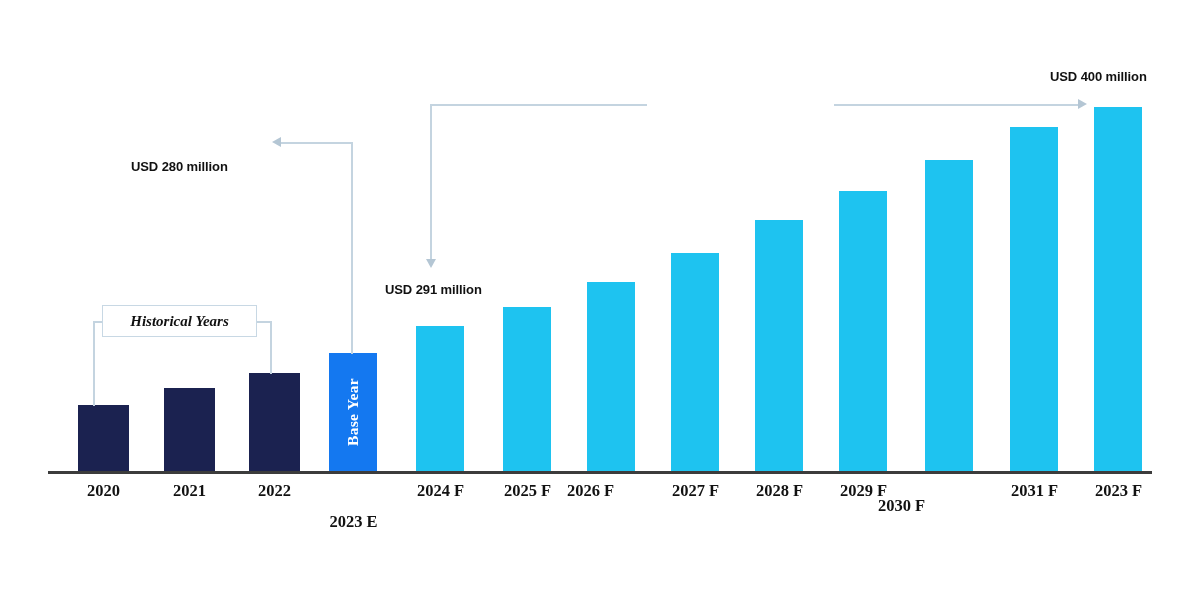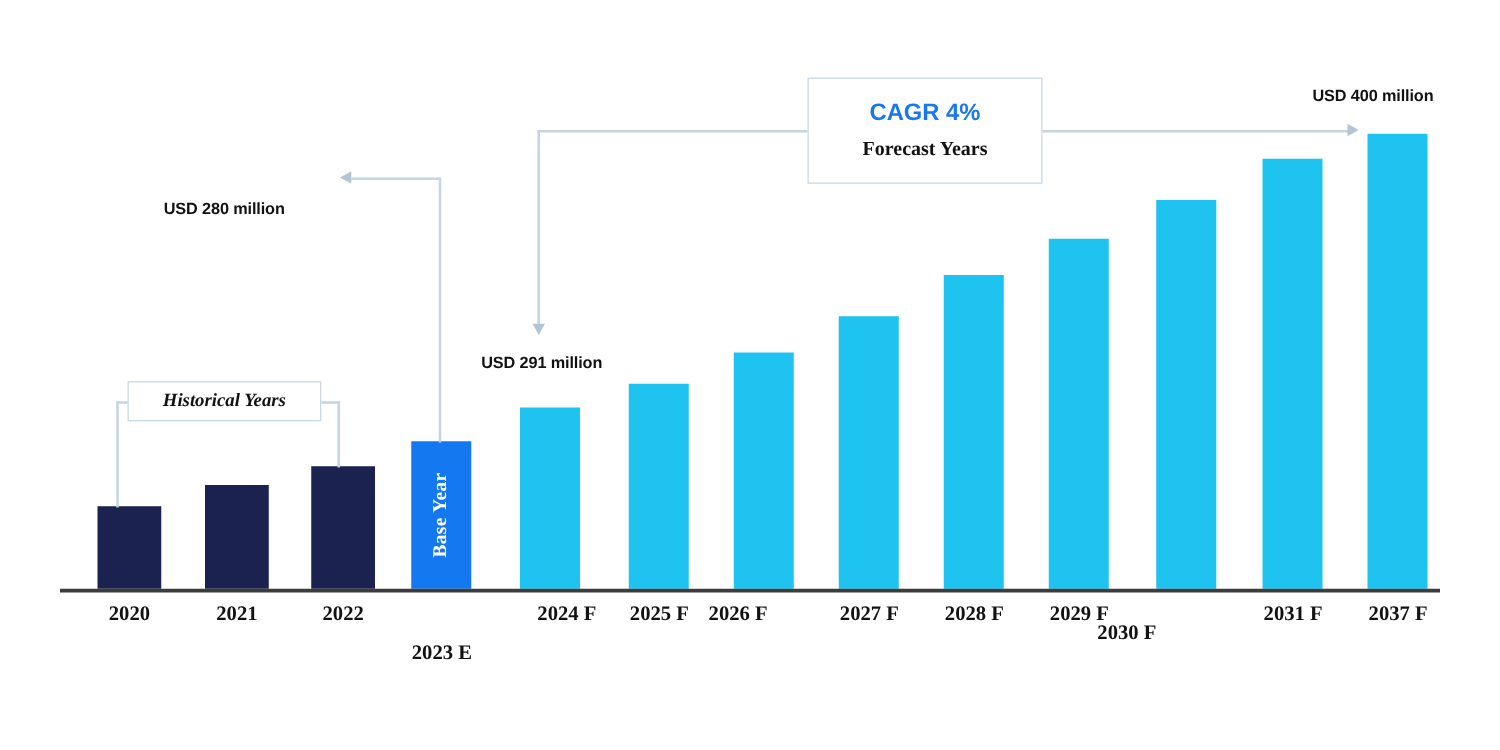--- a/index.html
+++ b/index.html
@@ -128,29 +128,29 @@
     <div class="bar bar-fore" style="left:925px;width:48px;height:311px;"></div>
     <div class="bar bar-fore" style="left:1010px;width:48px;height:344px;"></div>
     <div class="bar bar-fore" style="left:1094px;width:48px;height:364px;"></div>
 
     <div class="axis-line"></div>
 
     <div class="tick-label" style="left:63px;width:81px;">2020</div>
     <div class="tick-label" style="left:149px;width:81px;">2021</div>
     <div class="tick-label" style="left:234px;width:81px;">2022</div>
     <div class="tick-label" style="left:312px;width:83px;margin-top:31px;">2023 E</div>
-    <div class="tick-label" style="left:412px;width:83px;">2024 F</div>
+    <div class="tick-label" style="left:399px;width:83px;">2024 F</div>
     <div class="tick-label" style="left:486px;width:83px;">2025 F</div>
     <div class="tick-label" style="left:549px;width:83px;">2026 F</div>
     <div class="tick-label" style="left:654px;width:83px;">2027 F</div>
     <div class="tick-label" style="left:738px;width:83px;">2028 F</div>
     <div class="tick-label" style="left:822px;width:83px;">2029 F</div>
     <div class="tick-label" style="left:860px;width:83px;margin-top:15px;">2030 F</div>
     <div class="tick-label" style="left:993px;width:83px;">2031 F</div>
-    <div class="tick-label" style="left:1077px;width:83px;">2037 F</div>
+    <div class="tick-label" style="left:1077px;width:83px;">2023 F</div>
 
     <div class="ln ln-v" style="left:93px;top:321px;height:85px;"></div>
 
     <div class="ln ln-h" style="left:93px;top:321px;width:10px;"></div>
 
     <div class="ln ln-h" style="left:256px;top:321px;width:15px;"></div>
 
     <div class="ln ln-v" style="left:270px;top:321px;height:53px;"></div>
 
     <div class="box" id="historical-box">
@@ -162,24 +162,20 @@
     <div class="ln ln-h" style="left:281px;top:142px;width:71px;"></div>
     <div class="arrowhead ah-left" style="left:272px;top:137px;"></div>
     <div class="callout" style="left:131px;top:133px;margin-top:26px;">USD 280 million</div>
 
     <div class="ln ln-h" style="left:430px;top:104px;width:217px;"></div>
 
     <div class="ln ln-v" style="left:430px;top:104px;height:157px;"></div>
     <div class="arrowhead ah-down" style="left:426px;top:259px;"></div>
     <div class="callout" style="left:385px;top:282px;">USD 291 million</div>
 
-    <div class="box" id="cagr-box">
-      <span class="cagr-value">CAGR 4%</span>
-      <span class="cagr-sub">Forecast Years</span>
-    </div>
 
     <div class="ln ln-h" style="left:834px;top:104px;width:246px;"></div>
     <div class="arrowhead ah-right" style="left:1078px;top:99px;"></div>
     <div class="callout" style="left:1050px;top:69px;">USD 400 million</div>
 
   </div>
 
 
 </div>
 

